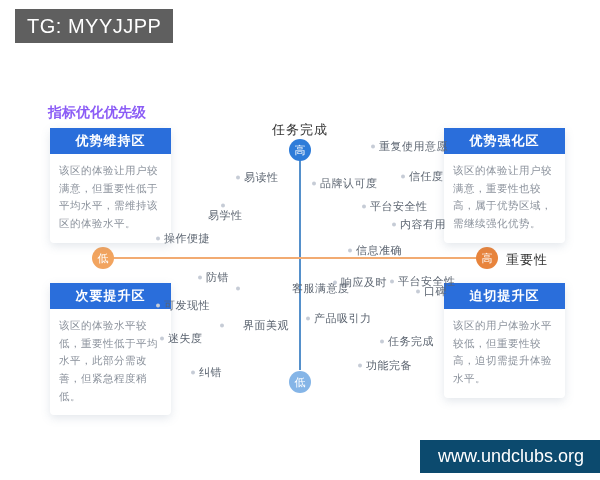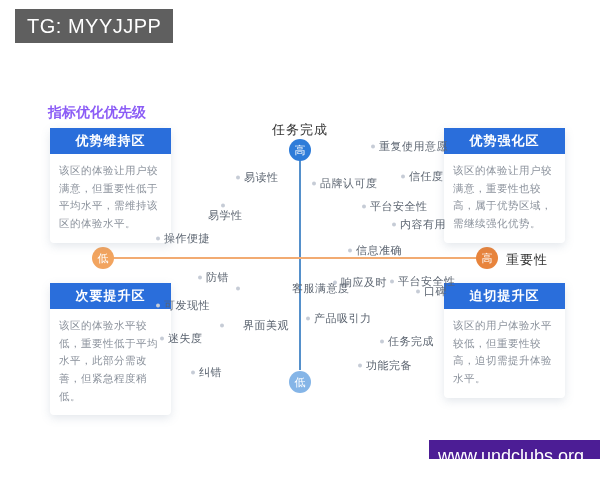--- a/index.html
+++ b/index.html
@@ -21,26 +21,26 @@
     font-size: 20px;
     line-height: 34px;
     height: 34px;
     padding: 0 12px;
     letter-spacing: 0.5px;
   }
   
   .watermark {
     position: absolute;
     right: 0; top: 440px;
-    background: #4c1d95;
+    background: #0c4a6e;
     color: #ffffff;
     font-size: 18px;
     line-height: 33px;
-    height: 19px;
-    padding: 0 16px 0 9px;
+    height: 33px;
+    padding: 0 16px 0 18px;
   }
   .page-title {
     position: absolute;
     left: 48px; top: 84px;
     font-size: 14px;
     font-weight: bold;
     color: #8b5cf6;
     margin-top: 20px;
   }
   

